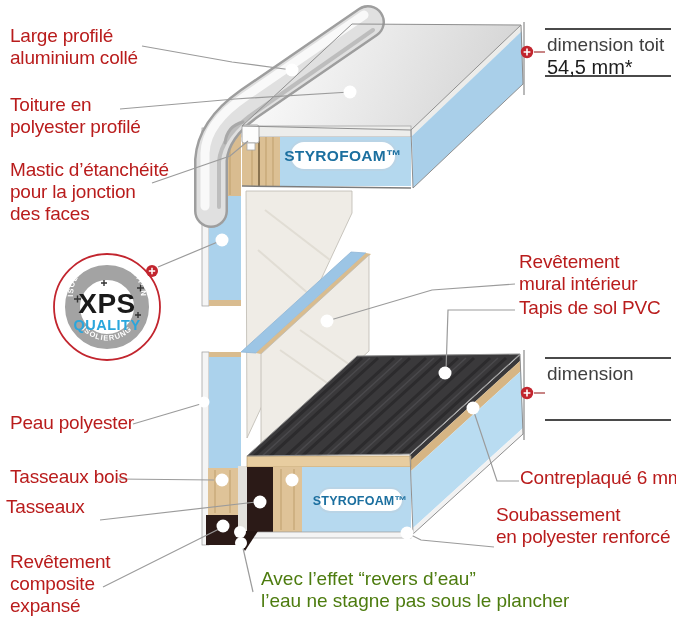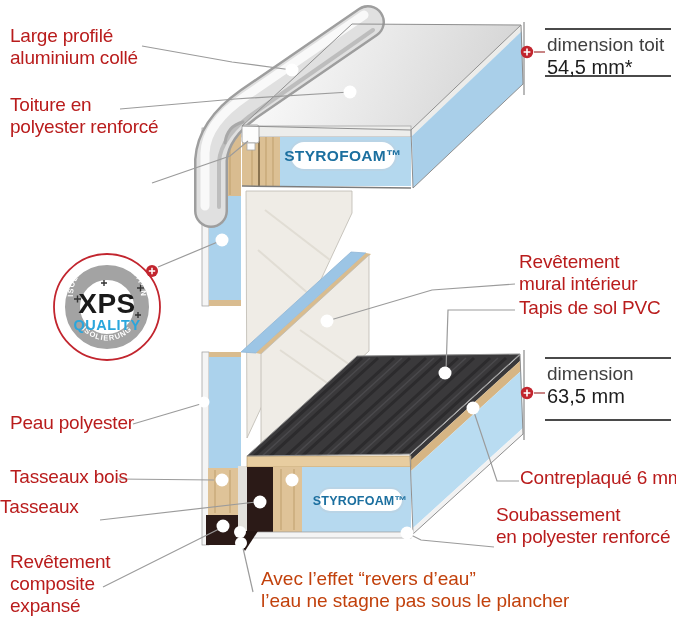--- a/index.html
+++ b/index.html
@@ -4,21 +4,21 @@
 <style>
   html,body{margin:0;padding:0;background:#ffffff;}
   #stage{position:relative;width:676px;height:643px;background:#ffffff;overflow:hidden;
          font-family:"Liberation Sans","DejaVu Sans",sans-serif;}
   #art{position:absolute;left:0;top:0;}
   .lbl{position:absolute;font-size:19px;line-height:22px;color:#b91c1c;letter-spacing:-0.2px;}
   .lbl div{white-space:nowrap;}
   .dim{position:absolute;border-top:2px solid #4a4a4a;border-bottom:2px solid #4a4a4a;
        box-sizing:border-box;padding:4px 0 12px 2px;color:#3f3f3f;font-size:19px;line-height:22px;}
   .dim .val{font-weight:normal;color:#1d1d1d;font-size:20px;}
-  .foot{position:absolute;font-size:19px;line-height:22px;color:#c2410c;}
+  .foot{position:absolute;font-size:19px;line-height:22px;color:#4d7c0f;}
 </style>
 </head>
 <body>
 
 <div id="stage">
 
 <svg id="art" width="676" height="643" viewBox="0 0 676 643">
   <defs>
     <linearGradient id="gRoof" gradientUnits="userSpaceOnUse" x1="290" y1="50" x2="470" y2="130">
       <stop offset="0" stop-color="#f7f7f7"></stop>
@@ -192,29 +192,34 @@
     </g>
   </g>
 </svg>
 
   <div class="lbl" style="left:10px;top:25px">
     <div>Large profilé</div>
       <div>aluminium collé</div>
   </div>
   <div class="lbl" style="left:10px;top:94px">
     <div>Toiture en</div>
-      <div>polyester renforcé</div>
+      <div>polyester profilé</div>
+  </div>
+  <div class="lbl" style="left:10px;top:159px">
+    <div>Mastic d’étanchéité</div>
+      <div>pour la jonction</div>
+      <div>des faces</div>
   </div>
   <div class="lbl" style="left:10px;top:412px">
     <div>Peau polyester</div>
   </div>
   <div class="lbl" style="left:10px;top:466px">
     <div>Tasseaux bois</div>
   </div>
-  <div class="lbl" style="left:0;top:496px">
+  <div class="lbl" style="left:6px;top:496px">
     <div>Tasseaux</div>
   </div>
   <div class="lbl" style="left:10px;top:551px">
     <div>Revêtement</div>
       <div>composite</div>
       <div>expansé</div>
   </div>
 
   <div class="lbl" style="left:519px;top:251px">
     <div>Revêtement</div>
@@ -230,20 +235,19 @@
     <div>Soubassement</div>
       <div>en polyester renforcé</div>
   </div>
 
   <div class="dim" style="left:545px;top:28px;width:126px;height:49px">
     <div>dimension toit</div>
     <div class="val">54,5 mm*</div>
   </div>
   <div class="dim" style="left:545px;top:357px;width:126px;height:64px">
     <div>dimension</div>
-    <div class="val">63,5 mm</div>
   </div>
 
   <div class="foot" style="left:261px;top:568px">
     <div>Avec l’effet “revers d’eau”</div>
       <div>l’eau ne stagne pas sous le plancher</div>
   </div>
 </div>
 
 </body></html>

